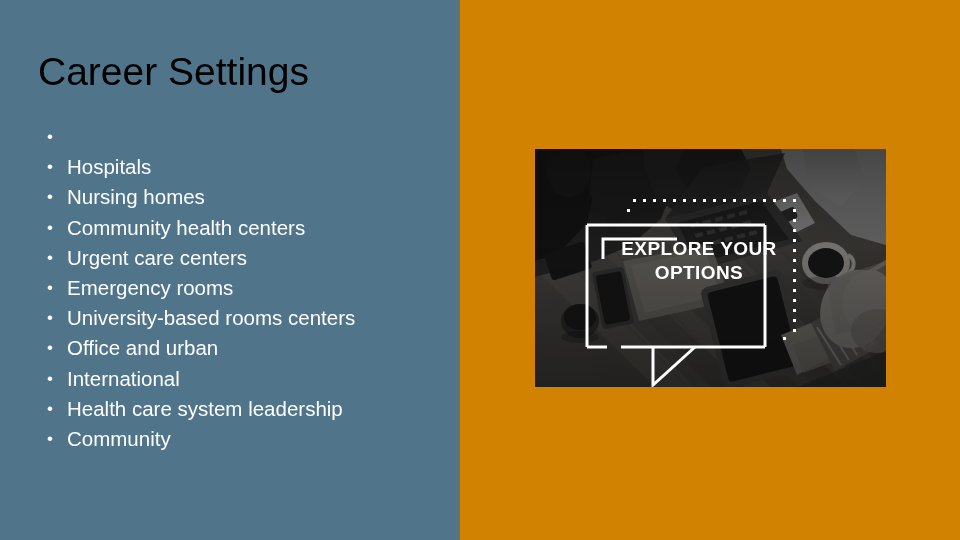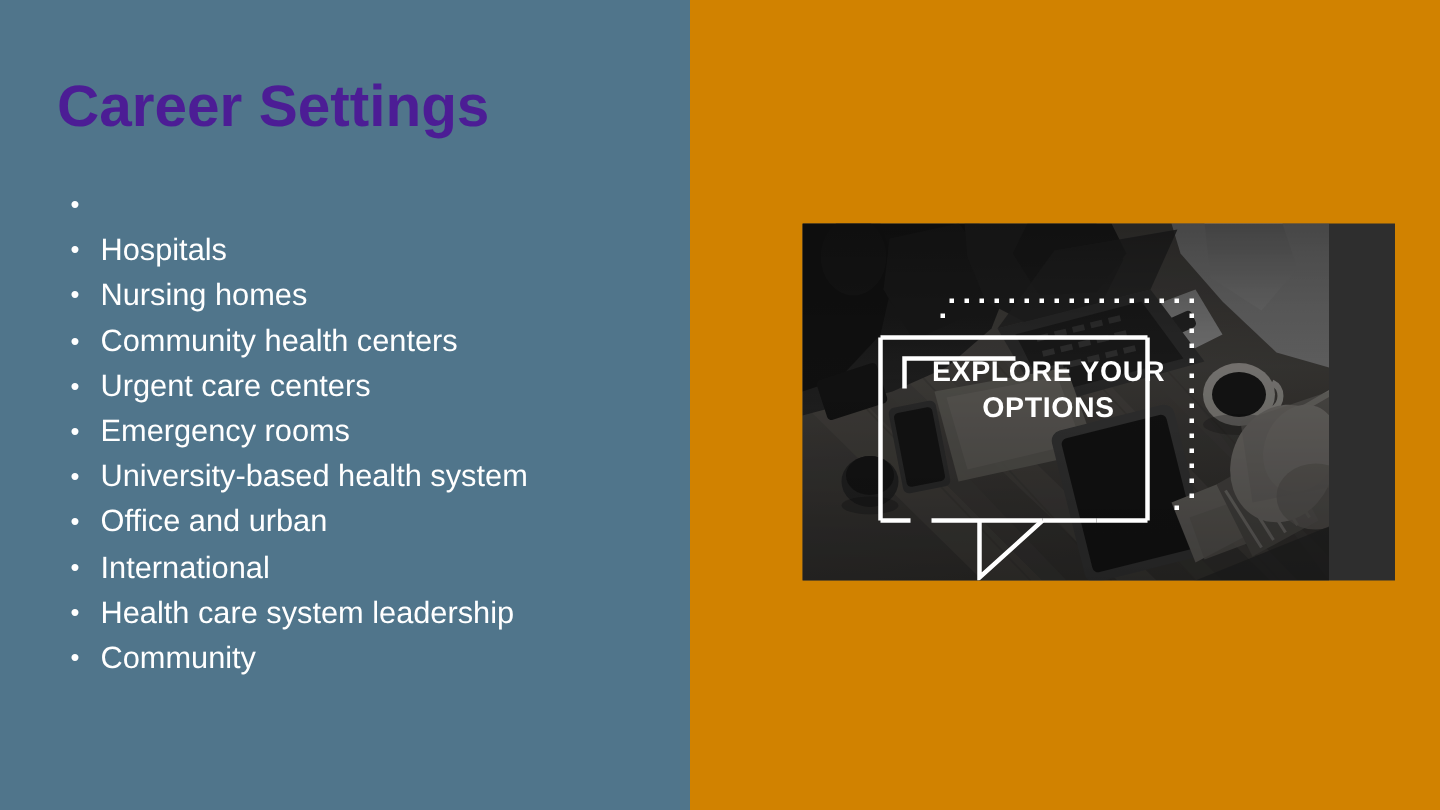--- a/index.html
+++ b/index.html
@@ -35,22 +35,22 @@
     height: 540px;
     background: #d18200;
   }
 
   
   .page-title {
     position: absolute;
     left: 38px;
     top: 50px;
     font-size: 39px;
-    font-weight: 700;
-    color: #4c1d95;
+    font-weight: 400;
+    color: #000000;
     letter-spacing: 0px;
     white-space: nowrap;
     line-height: 1.15;
   }
 
   
   .bullet-list {
     position: absolute;
     left: 44px;
     top: 122px;
@@ -80,21 +80,20 @@
 
   
   .photo-frame {
     position: absolute;
     left: 535px;
     top: 149px;
     width: 351px;
     height: 238px;
     overflow: hidden;
     background: #2e2e2e;
-    padding-left: 44px;
   }
   .photo-canvas {
     position: absolute;
     inset: 0;
   }
   .photo-canvas svg { display: block; }
 
   
   .bubble-overlay {
     position: absolute;
@@ -147,21 +146,21 @@
     <li>
       <span class="bullet-dot">•</span>
       <span>Urgent care centers</span>
     </li>
     <li>
       <span class="bullet-dot">•</span>
       <span>Emergency rooms</span>
     </li>
     <li>
       <span class="bullet-dot">•</span>
-      <span>University-based health system</span>
+      <span>University-based rooms centers</span>
     </li>
     <li>
       <span class="bullet-dot">•</span>
       <span>Office and urban</span>
     </li>
     <li>
       <span class="bullet-dot">•</span>
       <span>International</span>
     </li>
     <li>

